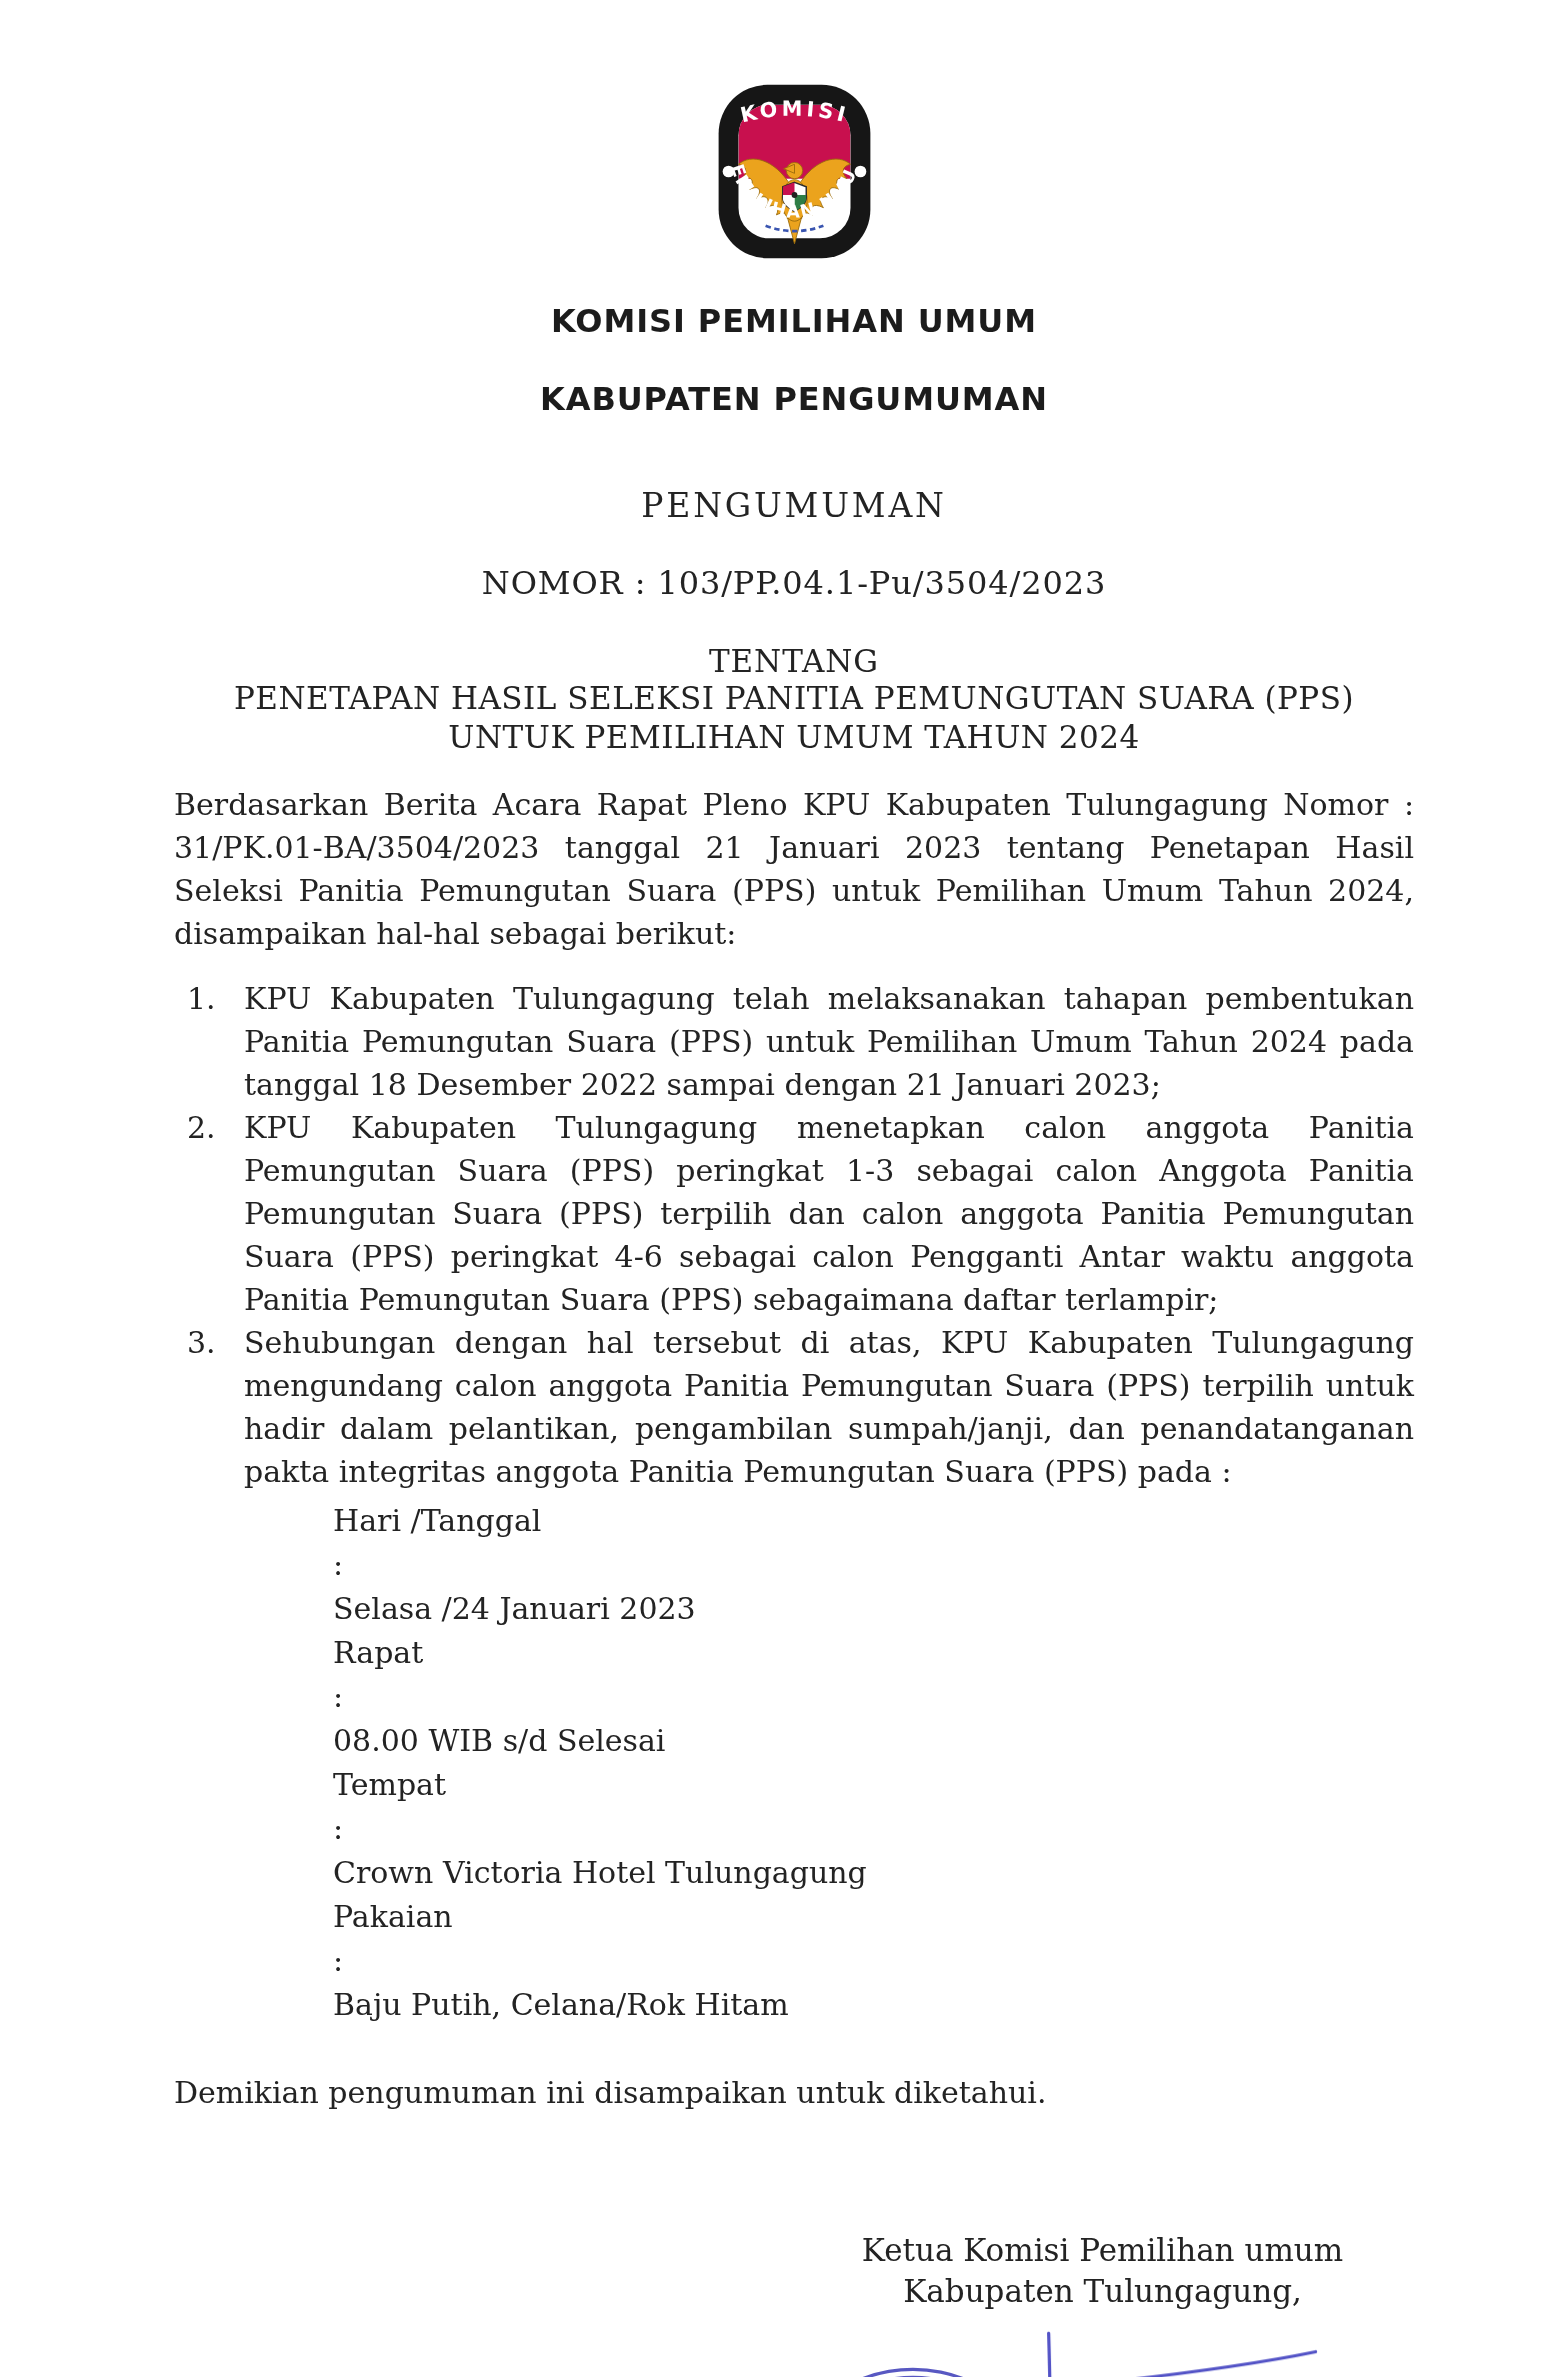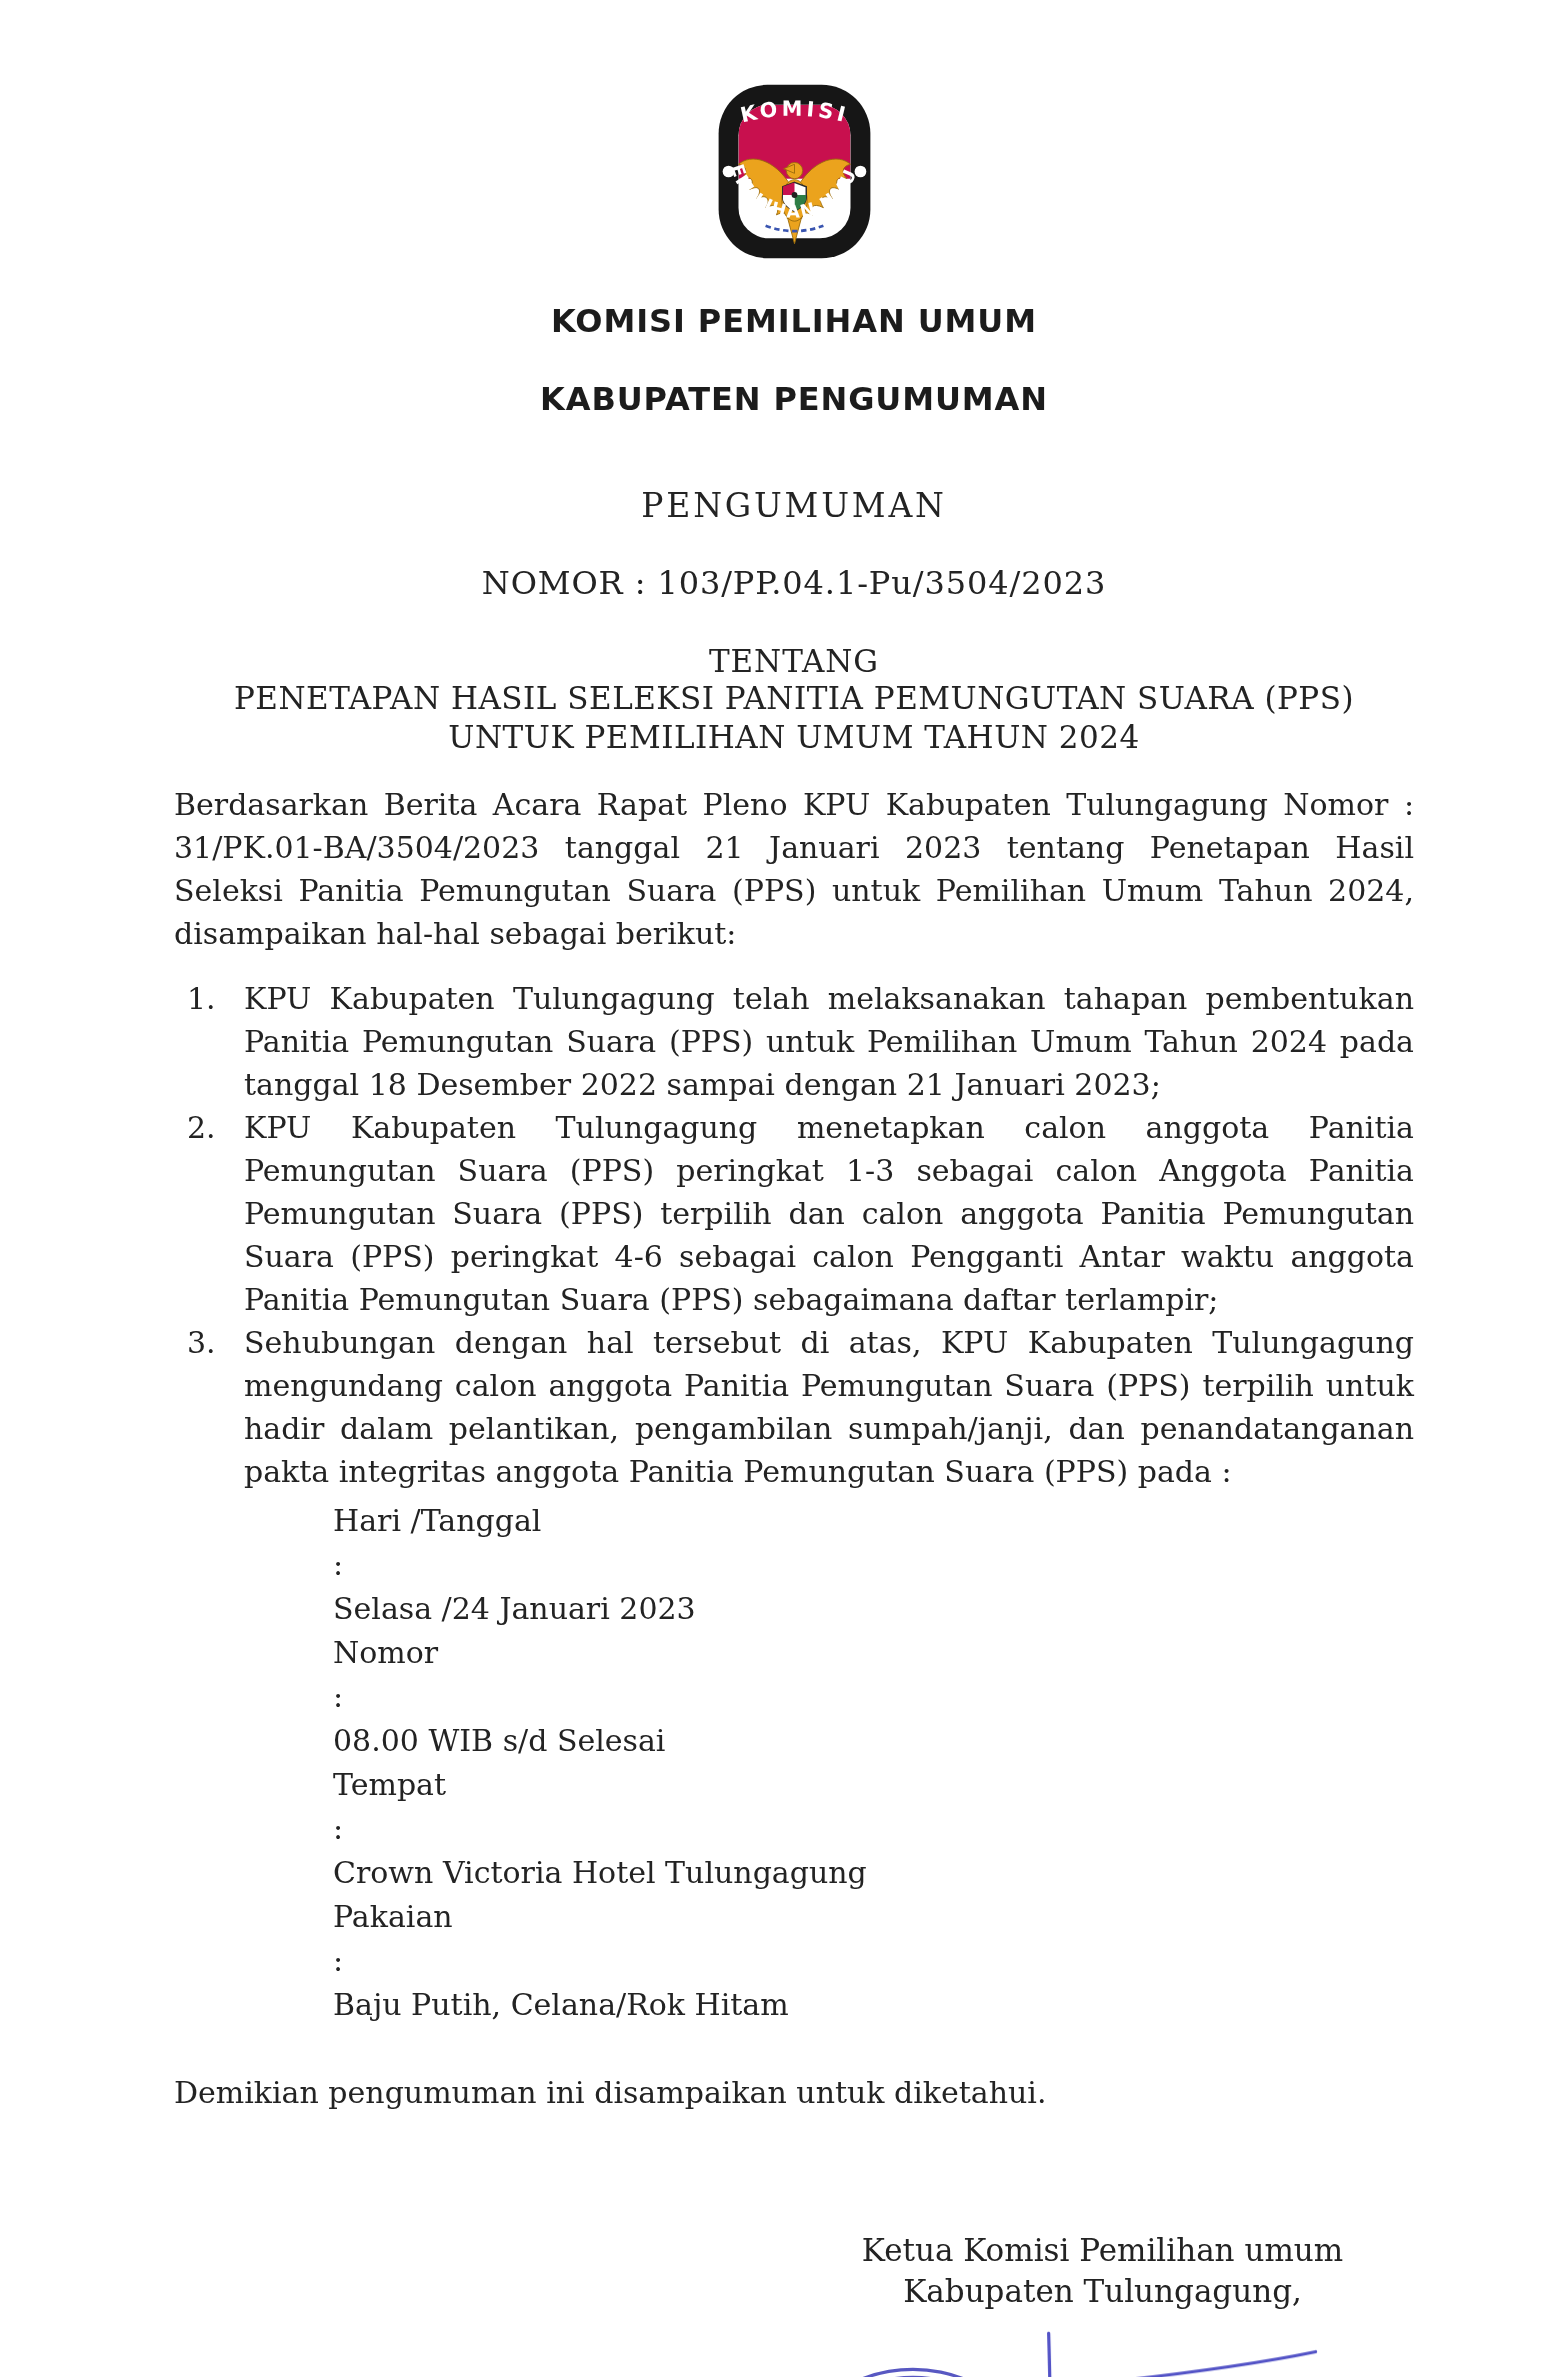--- a/index.html
+++ b/index.html
@@ -126,21 +126,21 @@
       </div>
     </div>
 
     <div class="details">
       <div class="detail-row">
         <span class="detail-label">Hari /Tanggal</span>
         <span class="detail-colon">:</span>
         <span class="detail-value">Selasa /24 Januari 2023</span>
       </div>
       <div class="detail-row">
-        <span class="detail-label">Nomor</span>
+        <span class="detail-label">Rapat</span>
         <span class="detail-colon">:</span>
         <span class="detail-value">08.00 WIB s/d Selesai</span>
       </div>
       <div class="detail-row">
         <span class="detail-label">Tempat</span>
         <span class="detail-colon">:</span>
         <span class="detail-value">Crown Victoria Hotel Tulungagung</span>
       </div>
       <div class="detail-row">
         <span class="detail-label">Pakaian</span>

